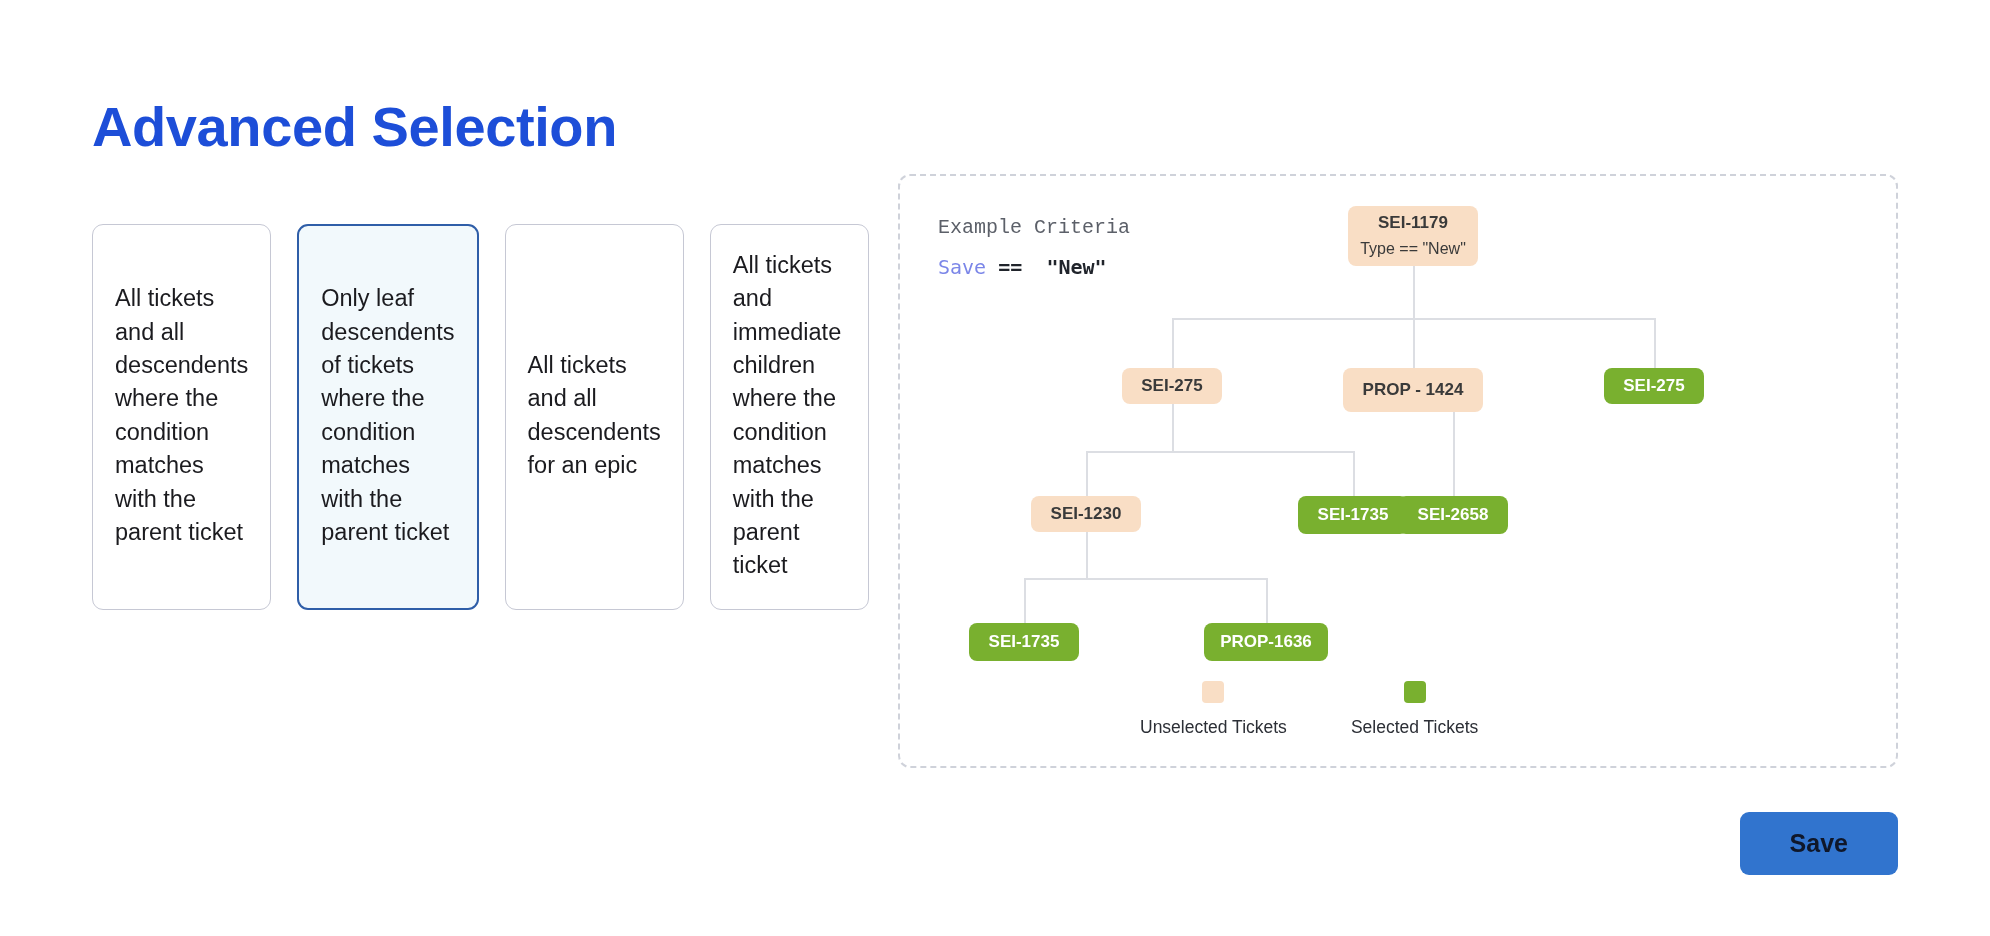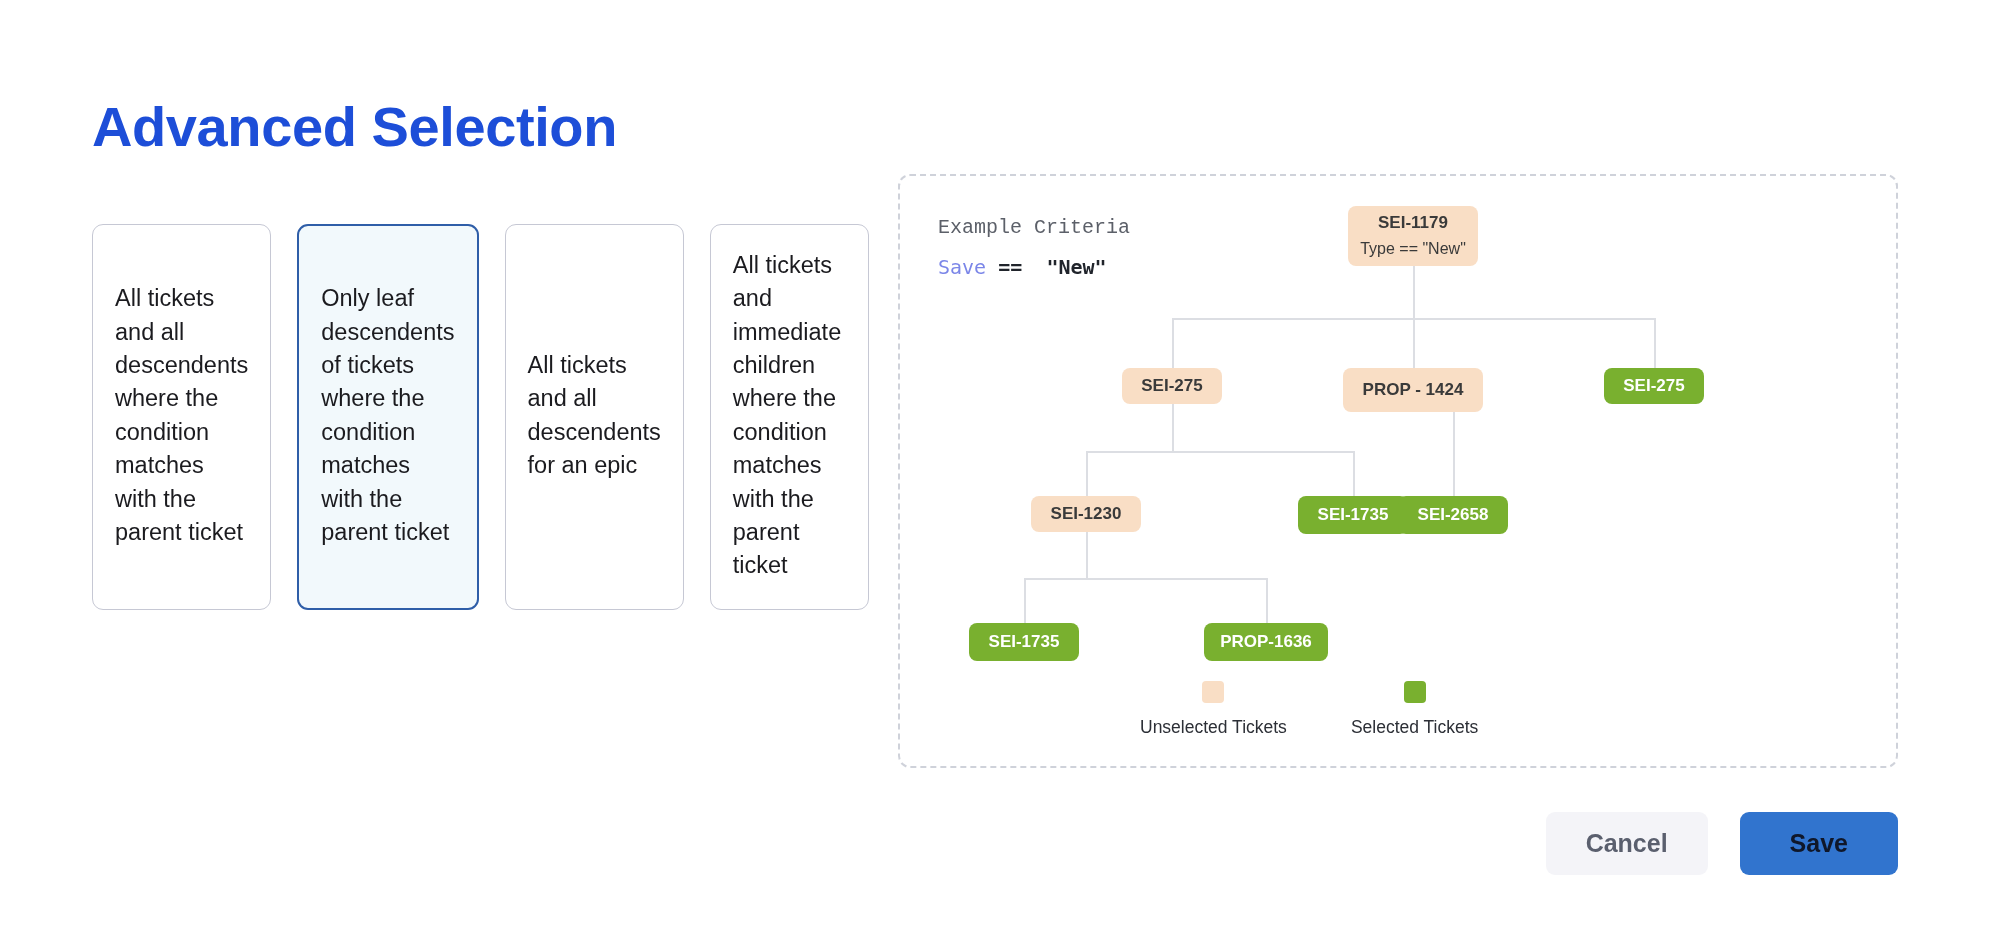--- a/index.html
+++ b/index.html
@@ -251,15 +251,14 @@
     </div>
     <div class="legend-item">
       <span class="legend-swatch selected-node"></span>
       <span class="legend-label">Selected Tickets</span>
     </div>
   </div>
 
 </div>
 
 <div class="footer">
-  <button class="btn btn-cancel">Cancel</button>
   <button class="btn btn-save">Save</button>
 </div>
 
 </body></html>

